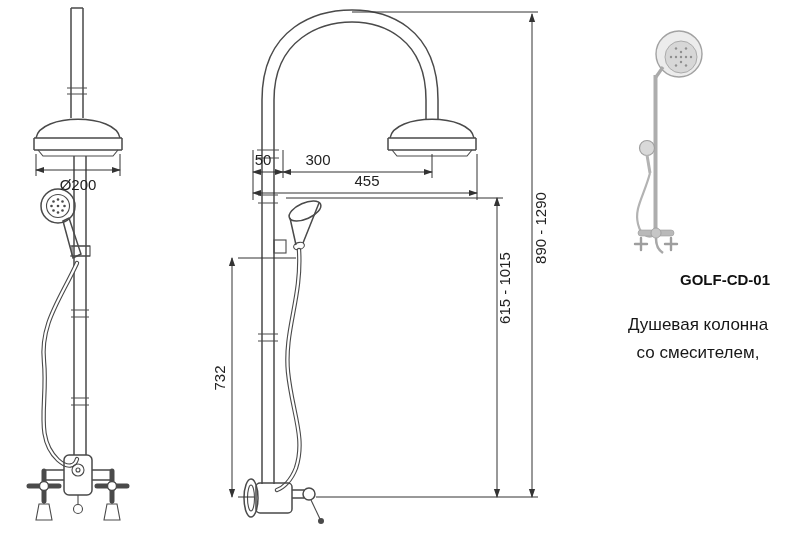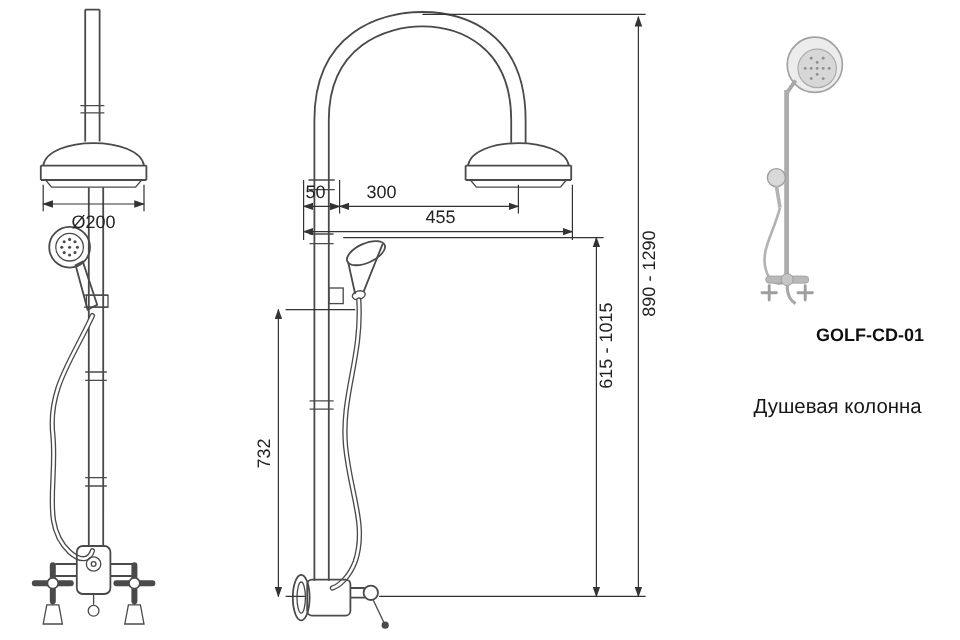--- a/index.html
+++ b/index.html
@@ -8,21 +8,21 @@
   svg text{font-family:"Liberation Sans",sans-serif;font-size:15px;fill:#222;}
   .outline{stroke:#4a4a4a;stroke-width:1.5;fill:none;}
   .thin{stroke:#4a4a4a;stroke-width:1.1;fill:none;}
   .dim{stroke:#333;stroke-width:1;fill:none;}
   .hose-dark{stroke:#4a4a4a;stroke-width:4.4;fill:none;stroke-linecap:round;}
   .hose-light{stroke:#ffffff;stroke-width:2.2;fill:none;stroke-linecap:round;}
   .cross{stroke:#4a4a4a;stroke-width:5;stroke-linecap:round;fill:none;}
   .photo-stroke{stroke:#a2a2a2;stroke-width:1.4;fill:#ececec;}
   .code{position:absolute;left:645px;top:271px;width:160px;text-align:center;
         font-size:15px;font-weight:bold;color:#101010;}
-  .desc{position:absolute;left:598px;top:325px;width:200px;text-align:center;
+  .desc{position:absolute;left:598px;top:311px;width:200px;text-align:center;
         font-size:17px;line-height:28px;color:#161616;}
 </style>
 </head>
 <body>
 
 <svg width="800" height="533" viewBox="0 0 800 533">
   <defs>
     <marker id="ae" viewBox="0 0 10 10" refX="9" refY="5" markerWidth="9" markerHeight="9" orient="auto-start-reverse">
       <path d="M0,1.5 L10,5 L0,8.5 Z" fill="#333"></path>
     </marker>
@@ -200,13 +200,14 @@
       <path d="M641,238 V250 M635,244 H647" stroke="#9e9e9e" stroke-width="2.4" fill="none" stroke-linecap="round"></path>
       <path d="M671,238 V250 M665,244 H677" stroke="#9e9e9e" stroke-width="2.4" fill="none" stroke-linecap="round"></path>
       <path d="M656,238 C656,248 660,251 663,253" stroke="#a8a8a8" stroke-width="2.6" fill="none"></path>
     </g>
   </g>
 </svg>
 
 <div class="code">GOLF-CD-01</div>
 <div class="desc">
   <div>Душевая колонна</div>
+  <div>со смесителем,</div>
 </div>
 
 </body></html>

